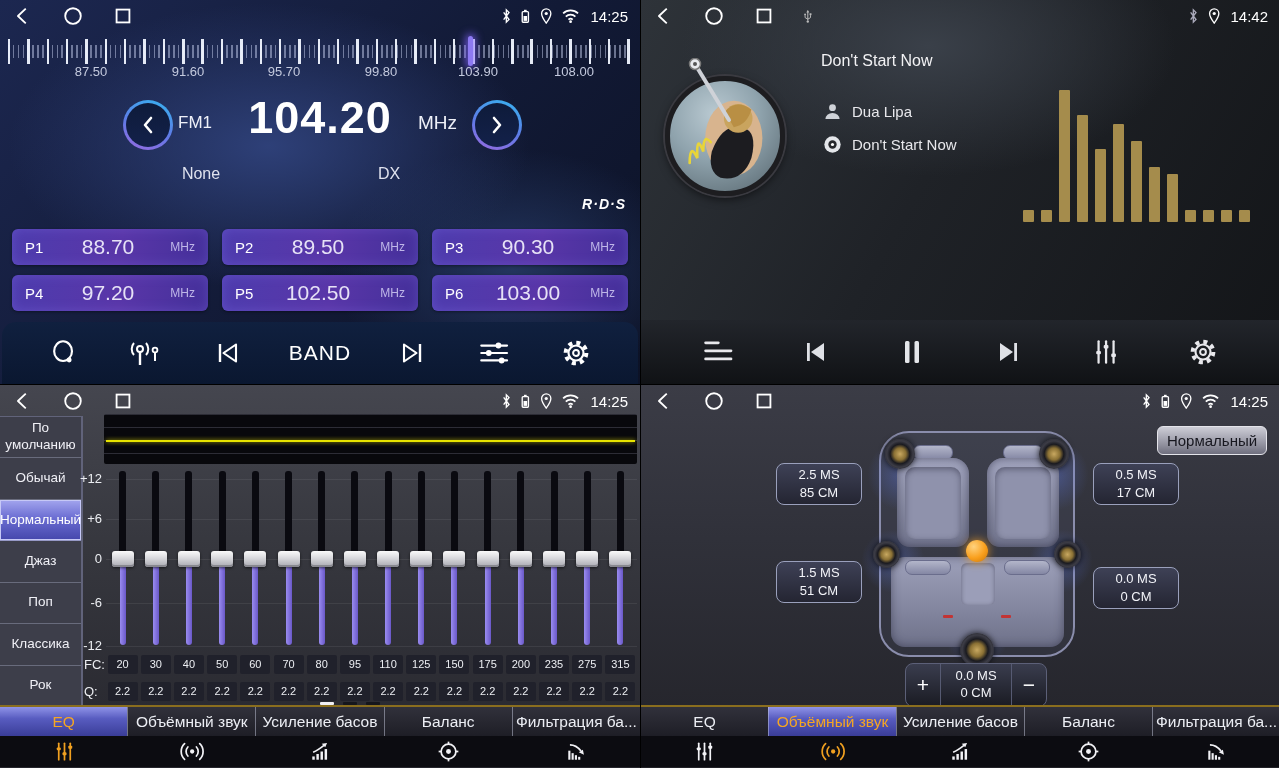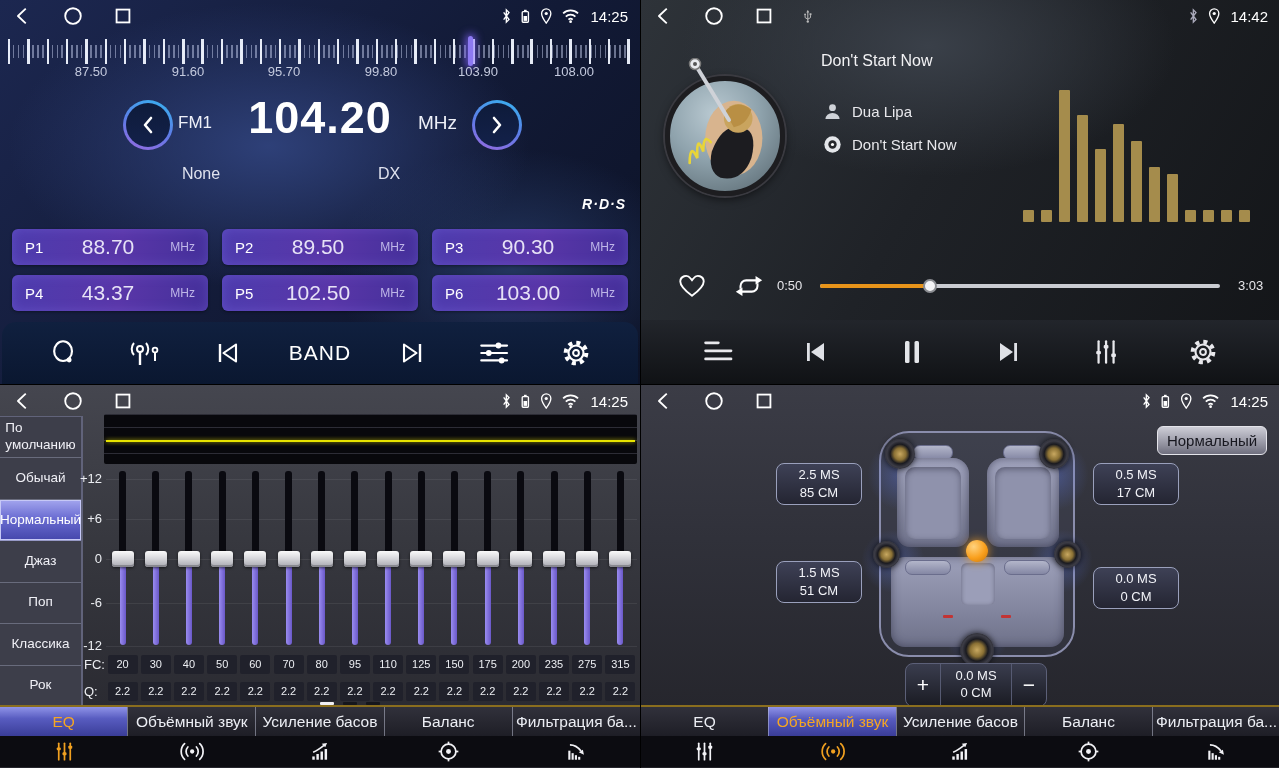--- a/index.html
+++ b/index.html
@@ -81,21 +81,21 @@
   .ptrack{position:absolute;left:179px;top:14px;width:400px;height:4px;border-radius:2px;background:#caccd2;cursor:pointer;}
   .pfill{position:absolute;left:0;top:0;height:4px;border-radius:2px;}
   .pknob{position:absolute;top:-5px;width:14px;height:14px;border-radius:50%;background:#f4f4f6;border:2px solid #8b8d92;box-sizing:border-box;}
   .player-toolbar{position:absolute;left:0;right:0;bottom:0;height:64px;
     background:linear-gradient(180deg,#22252b 0%,#101215 100%);
     display:flex;align-items:center;justify-content:space-evenly;}
 
   
   .side-list{position:absolute;left:0;top:31px;width:83px;bottom:62px;display:flex;flex-direction:column;
     background:#3d3e4a;border-right:2px solid #61637a;border-top:1px solid #61637a;box-sizing:border-box;}
-  .side-item{flex:1;display:flex;align-items:center;justify-content:center;text-align:left;
+  .side-item{flex:1;display:flex;align-items:center;justify-content:center;text-align:center;
     font-size:13.5px;color:#f0f0f6;border-bottom:1px solid rgba(140,143,165,.55);padding:2px 16px;box-sizing:border-box;cursor:pointer;line-height:1.25;}
   .side-item.sel{background:linear-gradient(180deg,#a3a5ee 0%,#6b6dd2 45%,#4547ac 100%);
     box-shadow:inset 0 0 0 1px #c6c8f6;color:#fff;}
   .mode-item{font-weight:bold;font-size:13px;}
   .eq-graph{position:absolute;left:104px;top:29px;width:533px;height:50px;background:#08080c;border-radius:2px;
     background-image:linear-gradient(rgba(80,80,95,.5) 1px,transparent 1px);background-size:100% 13px;}
   .eq-curve{position:absolute;left:2px;right:2px;top:26px;height:2px;background:#e8e400;box-shadow:0 0 4px rgba(235,230,0,.8);}
   .db-col{position:absolute;left:78px;top:82px;width:26px;height:190px;}
   .db-label{position:absolute;right:2px;font-size:13px;color:#eceef2;}
   .eq-cols,.chip-row{position:absolute;left:106px;width:531px;display:flex;}
@@ -256,21 +256,21 @@
           <span class="p-freq">89.50</span>
           <span class="p-unit">MHz</span>
         </div>
         <div class="preset-btn">
           <span class="p-id">P3</span>
           <span class="p-freq">90.30</span>
           <span class="p-unit">MHz</span>
         </div>
         <div class="preset-btn">
           <span class="p-id">P4</span>
-          <span class="p-freq">43.37</span>
+          <span class="p-freq">97.20</span>
           <span class="p-unit">MHz</span>
         </div>
         <div class="preset-btn">
           <span class="p-id">P5</span>
           <span class="p-freq">102.50</span>
           <span class="p-unit">MHz</span>
         </div>
         <div class="preset-btn">
           <span class="p-id">P6</span>
           <span class="p-freq">103.00</span>
@@ -410,37 +410,20 @@
         <div class="sbar" style="height: 98px; background: rgb(165, 140, 76);"></div>
         <div class="sbar" style="height: 81px; background: rgb(165, 140, 76);"></div>
         <div class="sbar" style="height: 55px; background: rgb(165, 140, 76);"></div>
         <div class="sbar" style="height: 48px; background: rgb(165, 140, 76);"></div>
         <div class="sbar" style="height: 12px; background: rgb(165, 140, 76);"></div>
         <div class="sbar" style="height: 12px; background: rgb(165, 140, 76);"></div>
         <div class="sbar" style="height: 12px; background: rgb(165, 140, 76);"></div>
         <div class="sbar" style="height: 12px; background: rgb(165, 140, 76);"></div>
       </div>
 
-    <div class="progress-row">
-      <svg class="heart" viewBox="0 0 32 28">
-          <path d="M16 24.5 C8.5 19 3.5 14 3.5 9.3 a6 6 0 0 1 10.8-3.6 L16 7.8 l1.7-2.1 A6 6 0 0 1 28.5 9.3 c0 4.7-5 9.7-12.5 15.2 z" fill="none" stroke="#fff" stroke-width="2"></path>
-        </svg>
-      <svg class="repeat" viewBox="0 0 34 28">
-          <path d="M8 17 v-3 a6 6 0 0 1 6-6 h11" fill="none" stroke="#fff" stroke-width="2.2"></path>
-          <polygon points="24,3.5 24,12.5 31,8" fill="#fff"></polygon>
-          <path d="M26 11 v3 a6 6 0 0 1-6 6 H9" fill="none" stroke="#fff" stroke-width="2.2"></path>
-          <polygon points="10,15.5 10,24.5 3,20" fill="#fff"></polygon>
-        </svg>
-      <span class="time-txt" style="left:136px;">0:50</span>
-      <div class="ptrack">
-        <div class="pfill" style="width: 27.5%; background: rgb(232, 148, 26);"></div>
-        <div class="pknob" style="left: calc(27.5% - 7px);"></div>
-      </div>
-      <span class="time-txt" style="left:597px;">3:03</span>
-    </div>
 
     <div class="player-toolbar">
       <span class="tb-ic">
           <svg viewBox="0 0 30 26">
             <g stroke="#e8e8ec" stroke-width="2.4" stroke-linecap="round">
               <line x1="4" y1="5" x2="15" y2="5"></line>
               <line x1="4" y1="12" x2="26" y2="12"></line>
               <line x1="4" y1="19" x2="26" y2="19"></line>
             </g>
           </svg>

